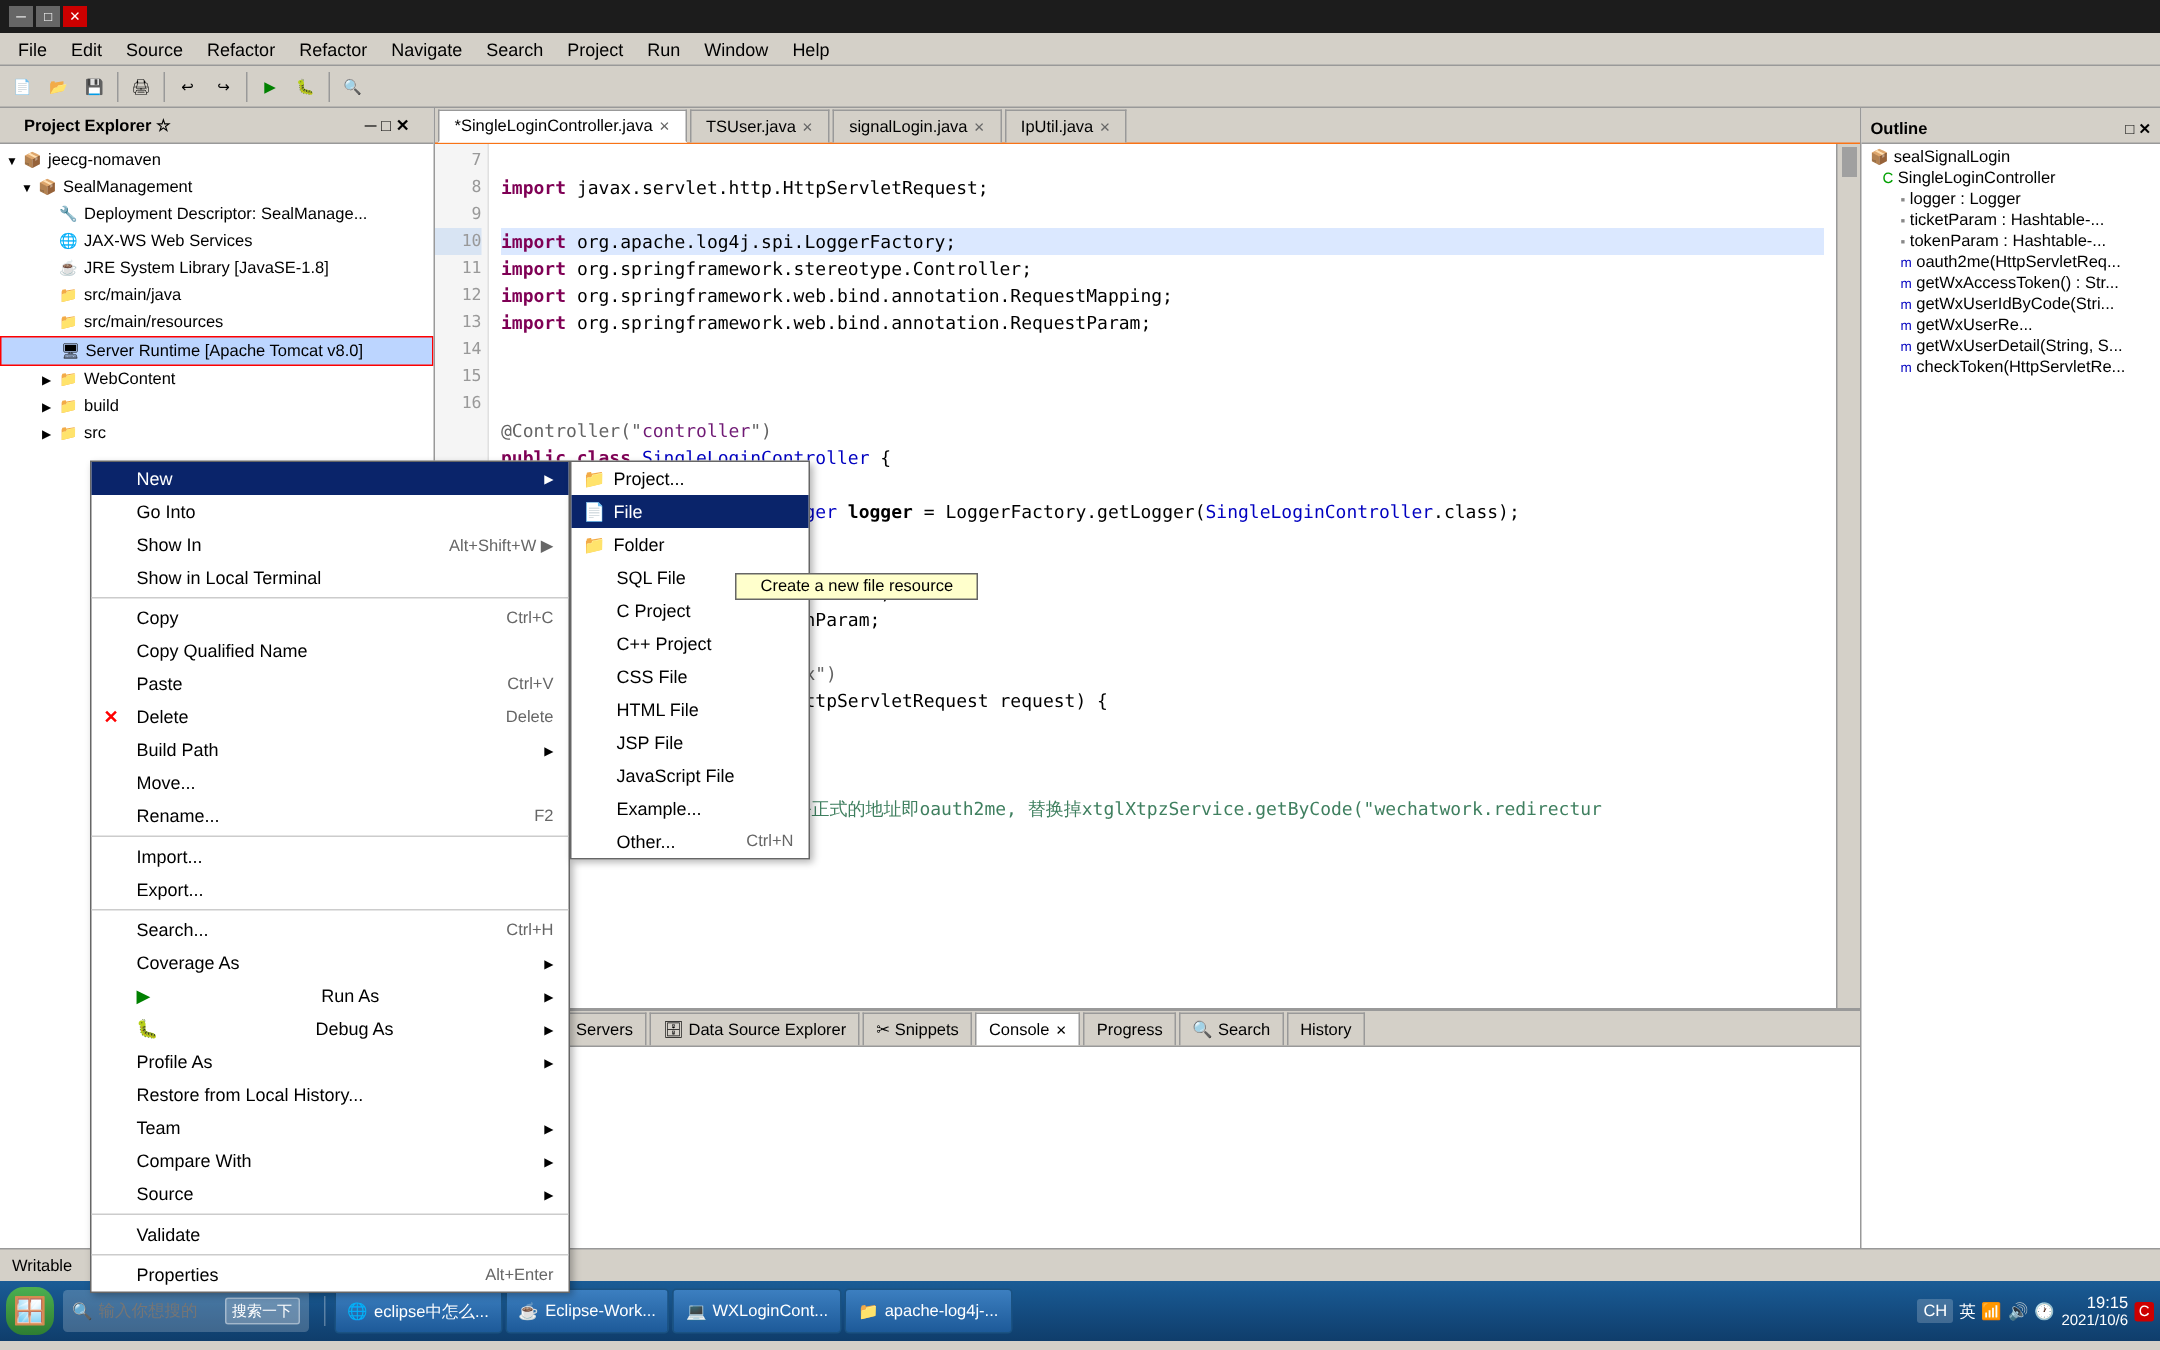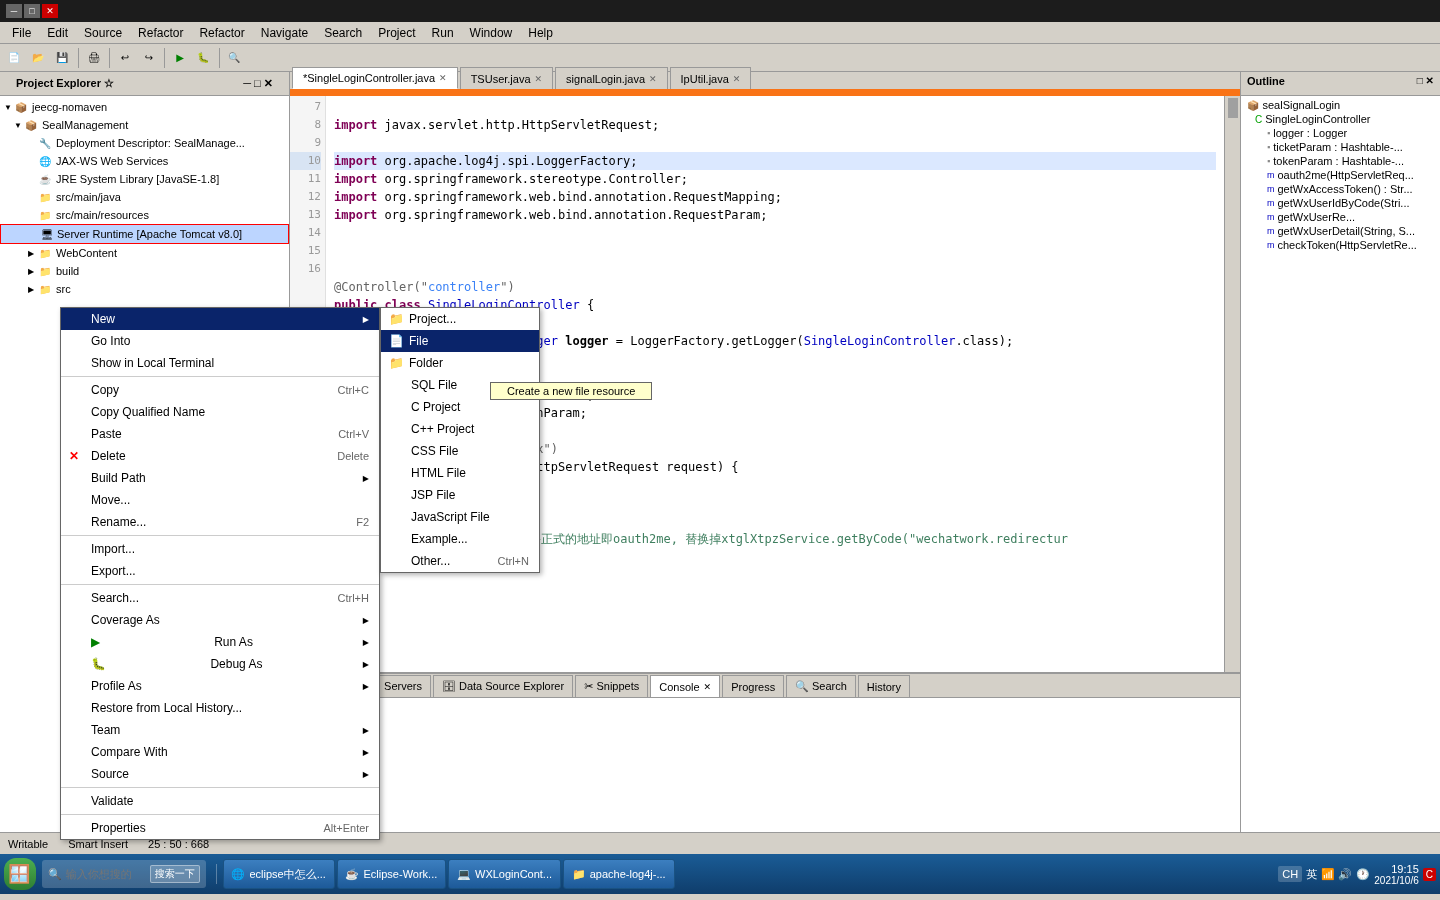--- a/index.html
+++ b/index.html
@@ -39,40 +39,40 @@
     .cm-shortcut { color: #666; font-size: 11px; }
 
     
     #submenu-new { position: absolute; left: 380px; top: 235px; background: #FFFFFF; border: 1px solid #666; box-shadow: 2px 2px 5px rgba(0,0,0,0.3); z-index: 1001; width: 160px; }
 
     
     #tooltip-file { position: absolute; left: 490px; top: 310px; background: #FFFFCC; border: 1px solid #666; padding: 2px 16px; font-size: 11px; z-index: 1002; white-space: nowrap; }
 
     
     #editor-area { flex: 1; background: #FFFFFF; display: flex; flex-direction: column; }
-    #editor-tabs { background: #D4D0C8; display: flex; align-items: flex-end; height: 24px; border-bottom: 7px solid #f97316; }
+    #editor-tabs { background: #D4D0C8; display: flex; align-items: flex-end; height: 24px; border-bottom: 1px solid #f97316; }
     .editor-tab { padding: 2px 10px; font-size: 11px; border: 1px solid #999; border-bottom: none; cursor: pointer; background: #D4D0C8; display: flex; align-items: center; gap: 4px; height: 22px; margin-left: 2px; }
     .editor-tab.active { background: #FFFFFF; border-bottom: 1px solid #FFFFFF; }
     .tab-close { font-size: 9px; color: #666; cursor: pointer; }
 
     
     #code-editor { flex: 1; background: #FFFFFF; display: flex; overflow: hidden; font-family: Consolas, monospace; font-size: 12px; }
     .line-numbers { width: 36px; background: #F5F5F5; border-right: 1px solid #E0E0E0; padding-top: 2px; color: #999; text-align: right; padding-right: 4px; font-size: 11px; line-height: 18px; }
     .code-content { flex: 1; padding: 2px 8px; overflow: hidden; line-height: 18px; color: #000; }
     .code-line { white-space: pre; }
     .kw { color: #7F0055; font-weight: bold; }
     .cm-text { color: #3F7F5F; }
-    .str { color: #3b82f6; }
+    .str { color: #701a75; }
     .ann { color: #646464; }
     .cls { color: #0000C0; }
     .scroll-v { width: 16px; background: #D4D0C8; border-left: 1px solid #999; }
 
     
     #outline { width: 200px; background: #FFFFFF; border-left: 1px solid #999; display: flex; flex-direction: column; }
-    #outline-header { background: #D4D0C8; padding: 3px 6px; font-size: 11px; font-weight: bold; border-bottom: 1px solid #999; height: 24px; display: flex; align-items: flex-start; justify-content: space-between; }
+    #outline-header { background: #D4D0C8; padding: 3px 6px; font-size: 11px; font-weight: bold; border-bottom: 1px solid #999; height: 24px; display: flex; align-items: flex-end; justify-content: space-between; }
     #outline-content { flex: 1; overflow: hidden; font-size: 11px; padding: 2px; }
     .outline-item { padding: 1px 4px; display: flex; align-items: center; gap: 3px; cursor: pointer; white-space: nowrap; overflow: hidden; }
 
     
     #bottom-panel { height: 160px; background: #FFFFFF; border-top: 2px solid #999; display: flex; flex-direction: column; }
     #bottom-tabs { background: #D4D0C8; display: flex; align-items: flex-end; height: 24px; border-bottom: 1px solid #999; overflow-x: auto; }
     .bottom-tab { padding: 2px 8px; font-size: 11px; cursor: pointer; border: 1px solid #999; border-bottom: none; margin-left: 2px; height: 22px; display: flex; align-items: center; }
     .bottom-tab.active { background: #FFFFFF; }
     #bottom-content { flex: 1; background: #FFFFFF; padding: 4px; }
 
@@ -197,20 +197,24 @@
     <div id="context-menu">
 
       <div class="cm-item active-item">
         <span>New</span>
         <span class="cm-arrow">▶</span>
       </div>
       <div class="cm-item">
         <span>Go Into</span>
       </div>
       <div class="cm-item">
+        <span>Show In</span>
+        <span class="cm-shortcut">Alt+Shift+W  ▶</span>
+      </div>
+      <div class="cm-item">
         <span>Show in Local Terminal</span>
       </div>
       <div class="cm-separator"></div>
       <div class="cm-item">
         <span>Copy</span>
         <span class="cm-shortcut">Ctrl+C</span>
       </div>
       <div class="cm-item">
         <span>Copy Qualified Name</span>
       </div>

